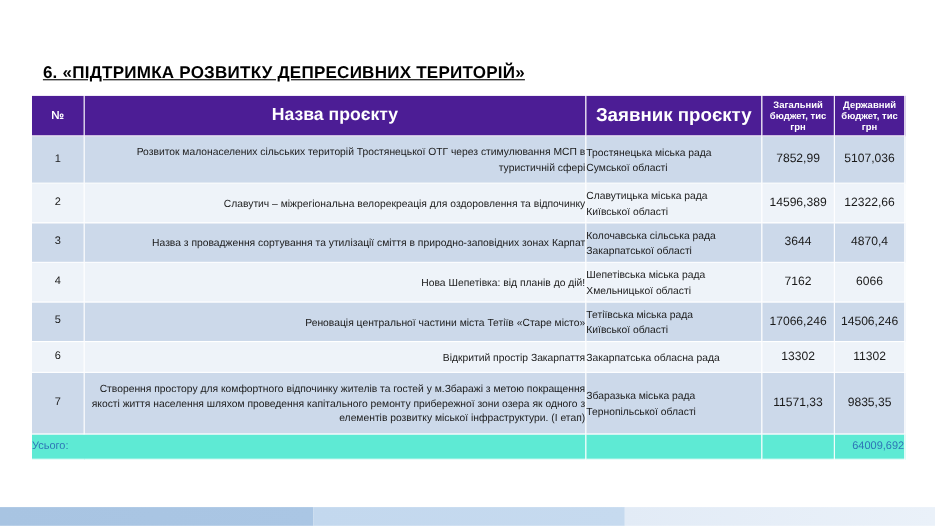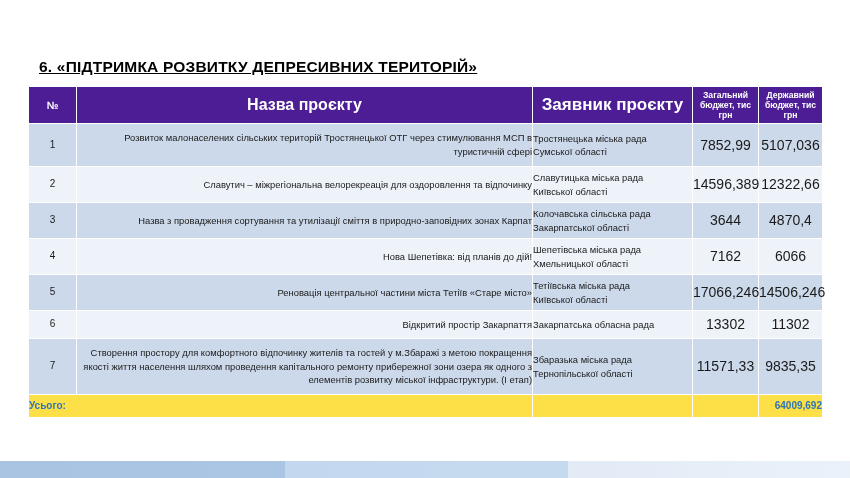--- a/index.html
+++ b/index.html
@@ -84,37 +84,37 @@
     text-align: right;
     padding: 5px 8px 5px 9px;
   }
   td.appl {
     text-align: left;
     padding: 4px 3px;
     line-height: 1.4;
   }
   td.money {
     text-align: center;
-    font-size: 14px;
+    font-size: 11px;
   }
 
   tr.shade td { background: #ccd9ea; }
   tr.plain td { background: #eef3f9; }
 
   tr.r1 td { height: 42px; }
   tr.r2 td, tr.r3 td, tr.r4 td, tr.r5 td { height: 35px; }
   tr.r6 td { height: 27px; }
   tr.r7 td { height: 55px; }
 
   
   tr.total td {
-    background: #fde047;
+    background: #5eead4;
     height: 22px;
     font-size: 10px;
-    font-weight: bold;
+    font-weight: normal;
     color: #2e75b6;
   }
   td.total-label {
     text-align: left;
     padding-left: 18px;
   }
   td.total-value {
     text-align: right;
   }
 

